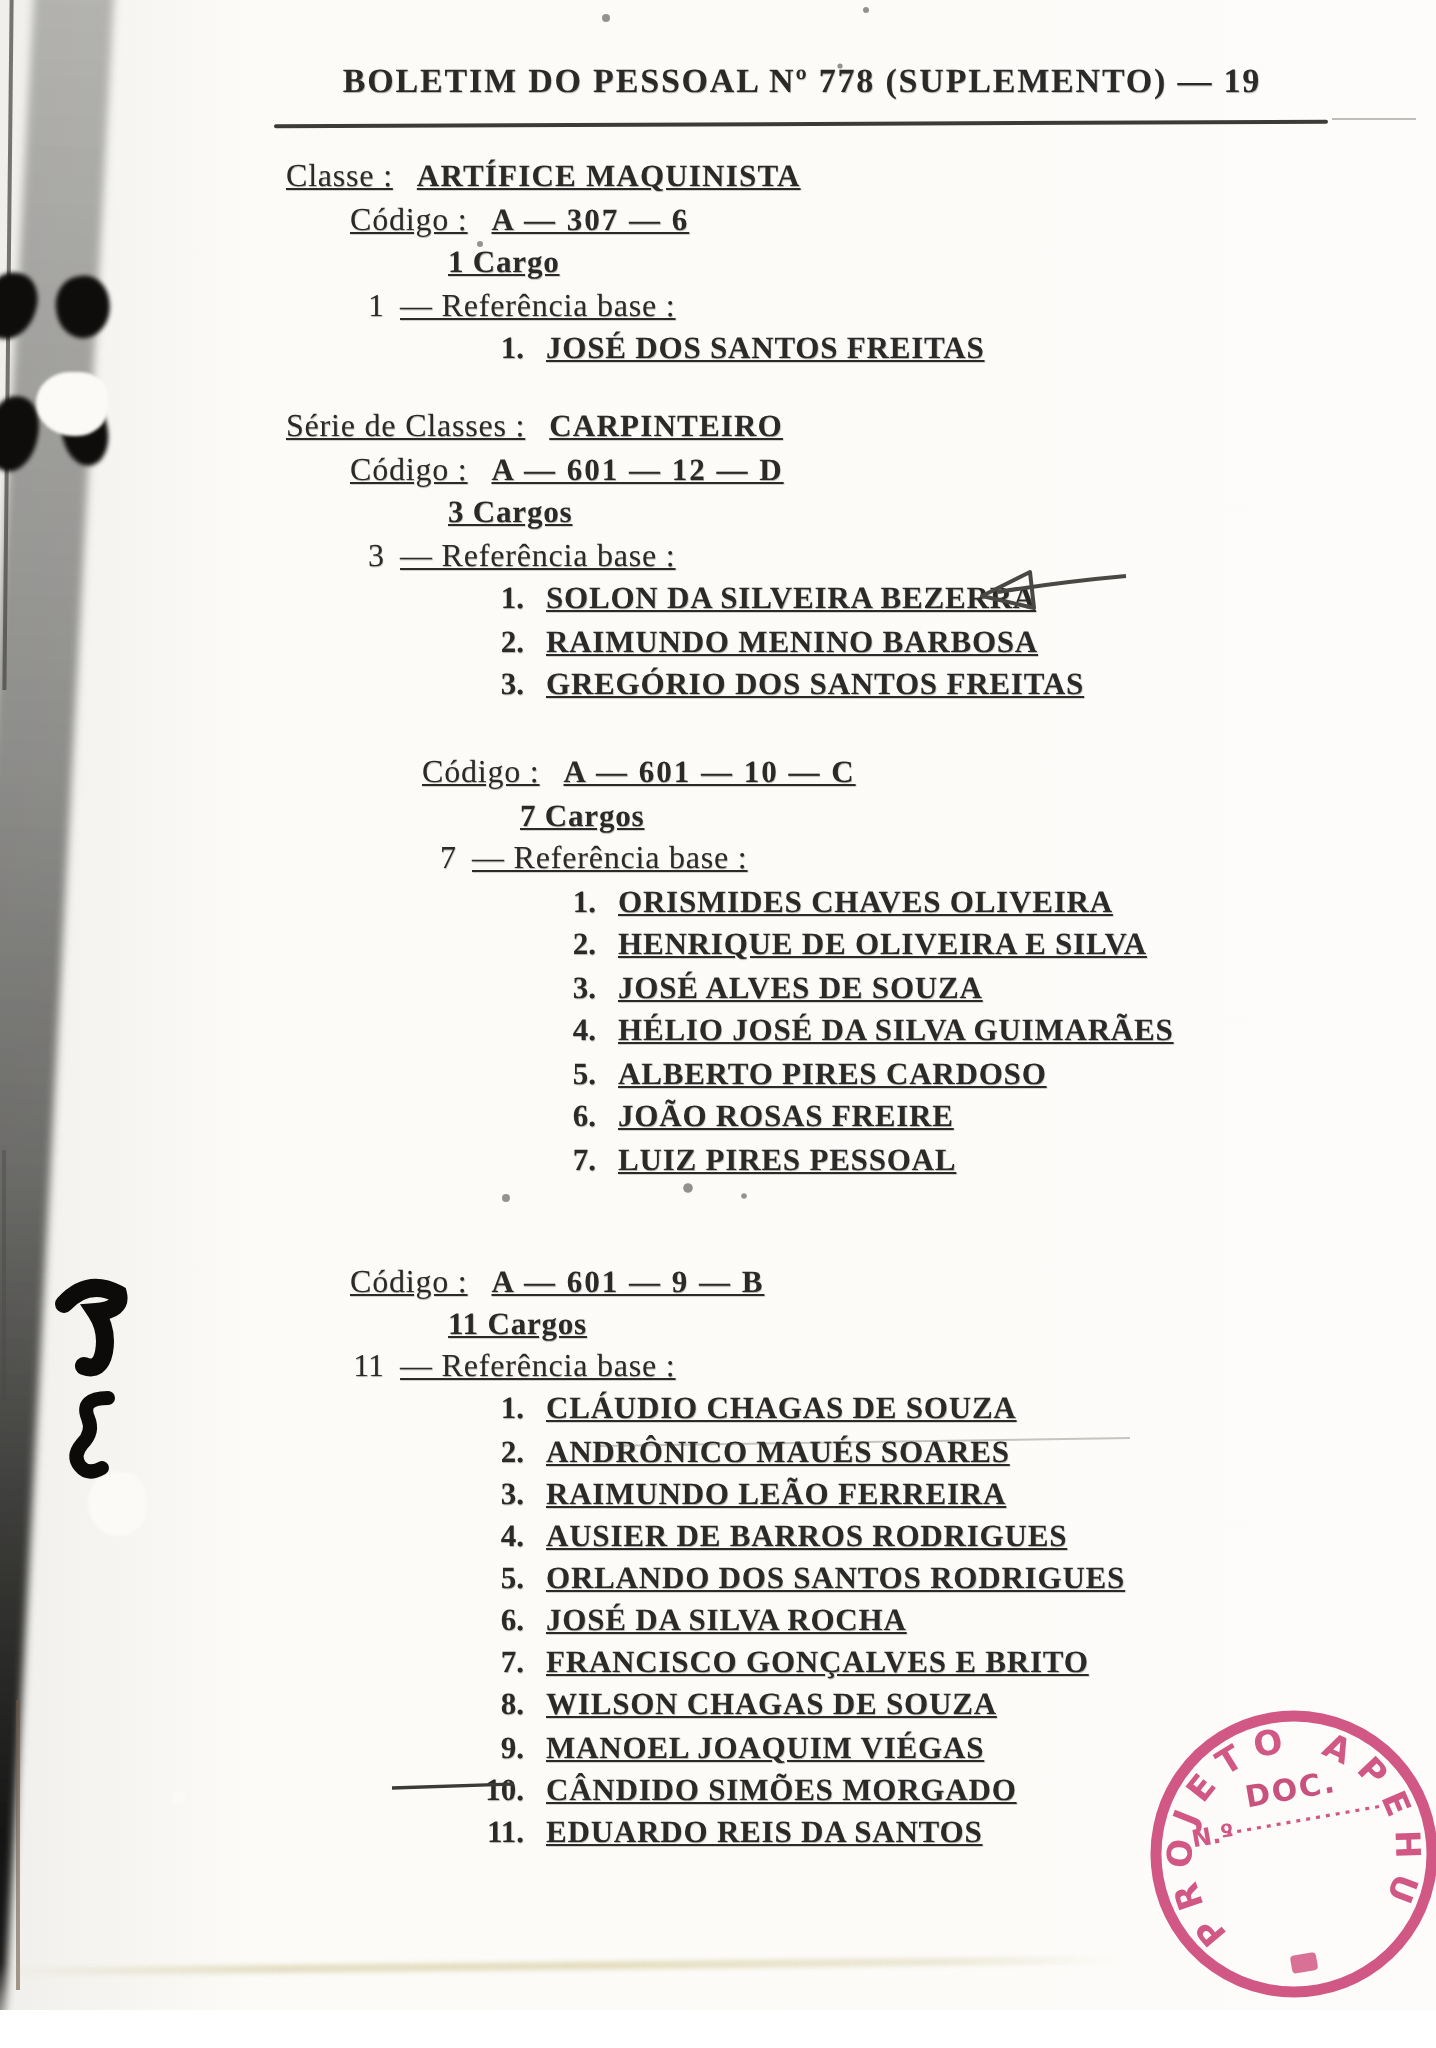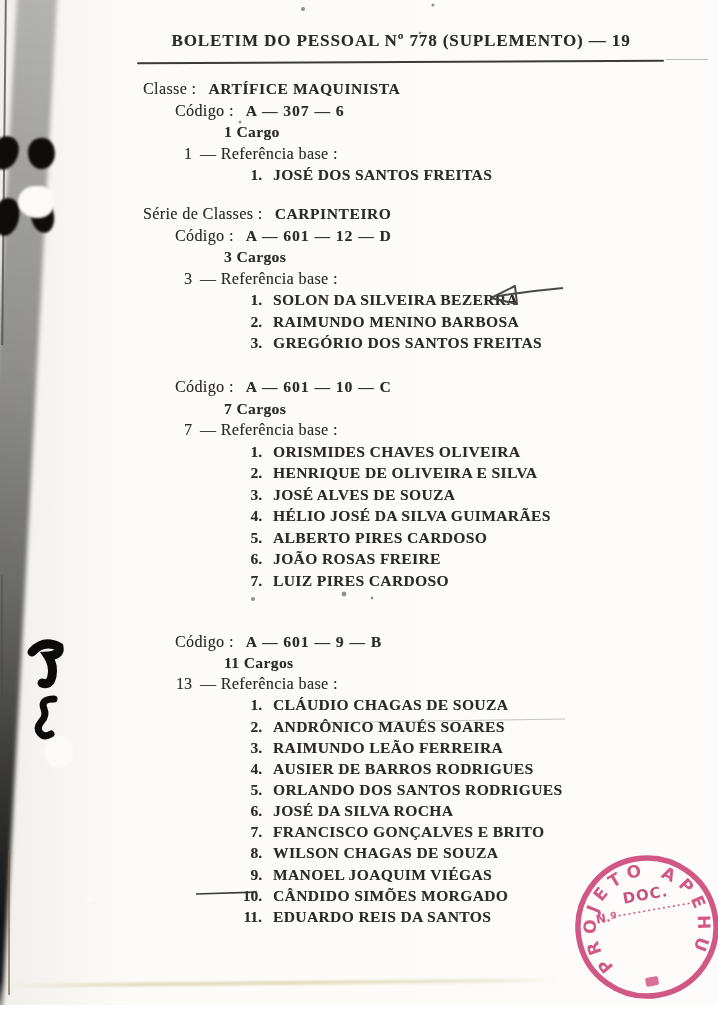--- a/index.html
+++ b/index.html
@@ -34,22 +34,22 @@
     transform:rotate(-.6deg);
     background:linear-gradient(to right,rgba(185,175,120,0),rgba(195,185,128,.45) 25%,rgba(205,195,140,.55) 55%,rgba(195,185,130,.3) 85%,rgba(195,185,130,0));}
   
   .header{position:absolute;top:31px;left:140px;width:522px;text-align:center;
     font-weight:bold;font-size:17px;letter-spacing:.9px;white-space:nowrap;}
   .rule{position:absolute;left:137px;top:61px;width:527px;height:2.2px;background:#3d3b38;
     transform:rotate(-.25deg);border-radius:1px;}
   .rule2{position:absolute;left:666px;top:59px;width:42px;height:1px;background:#8a8884;opacity:.55;}
   
   .sec{position:absolute;left:0;right:0;}
-  .s1{top:78px;} .s2{top:203px;} .s3{top:376px;} .s4{top:631px;}
-  .line{height:21.5px;line-height:21.5px;white-space:nowrap;}
+  .s1{top:78px;} .s2{top:203px;} .s3{top:376px;padding-left:36px;} .s4{top:631px;}
+  .line{height:21.5px;line-height:21.5px;white-space:nowrap;text-decoration:underline;}
   .s4 .line{height:21.15px;line-height:21.15px;}
   .label-line{padding-left:143px;}
   .lbl{font-size:16px;letter-spacing:.4px;}
   .val{font-weight:bold;font-size:15.5px;letter-spacing:.6px;margin-left:12px;}
   .cod{padding-left:175px;}
   .cod .val{letter-spacing:1px;}
   .cargos{padding-left:224px;font-weight:bold;font-size:15.5px;letter-spacing:.4px;}
   .ref{padding-left:166px;}
   .refnum{display:inline-block;width:26px;text-align:right;font-size:16px;}
   .reflabel{margin-left:8px;font-size:16px;letter-spacing:.4px;text-align:center;}
@@ -141,31 +141,31 @@
     <div class="line name-row txt">
       <span class="num">4.</span><span class="nm">HÉLIO JOSÉ DA SILVA GUIMARÃES</span>
     </div>
     <div class="line name-row txt">
       <span class="num">5.</span><span class="nm">ALBERTO PIRES CARDOSO</span>
     </div>
     <div class="line name-row txt">
       <span class="num">6.</span><span class="nm">JOÃO ROSAS FREIRE</span>
     </div>
     <div class="line name-row txt">
-      <span class="num">7.</span><span class="nm">LUIZ PIRES CARDOSO</span>
+      <span class="num">7.</span><span class="nm">LUIZ PIRES PESSOAL</span>
     </div>
   </section>
 
   <section class="sec s4">
     <div class="line cod txt">
       <span class="lbl">Código :</span><span class="val">A — 601 — 9 — B</span>
     </div>
     <div class="line cargos txt">11 Cargos</div>
     <div class="line ref txt">
-      <span class="refnum">13</span><span class="reflabel">— Referência base :</span>
+      <span class="refnum">11</span><span class="reflabel">— Referência base :</span>
     </div>
     <div class="line name-row txt">
       <span class="num">1.</span><span class="nm">CLÁUDIO CHAGAS DE SOUZA</span>
     </div>
     <div class="line name-row txt">
       <span class="num">2.</span><span class="nm">ANDRÔNICO MAUÉS SOARES</span>
     </div>
     <div class="line name-row txt">
       <span class="num">3.</span><span class="nm">RAIMUNDO LEÃO FERREIRA</span>
     </div>

